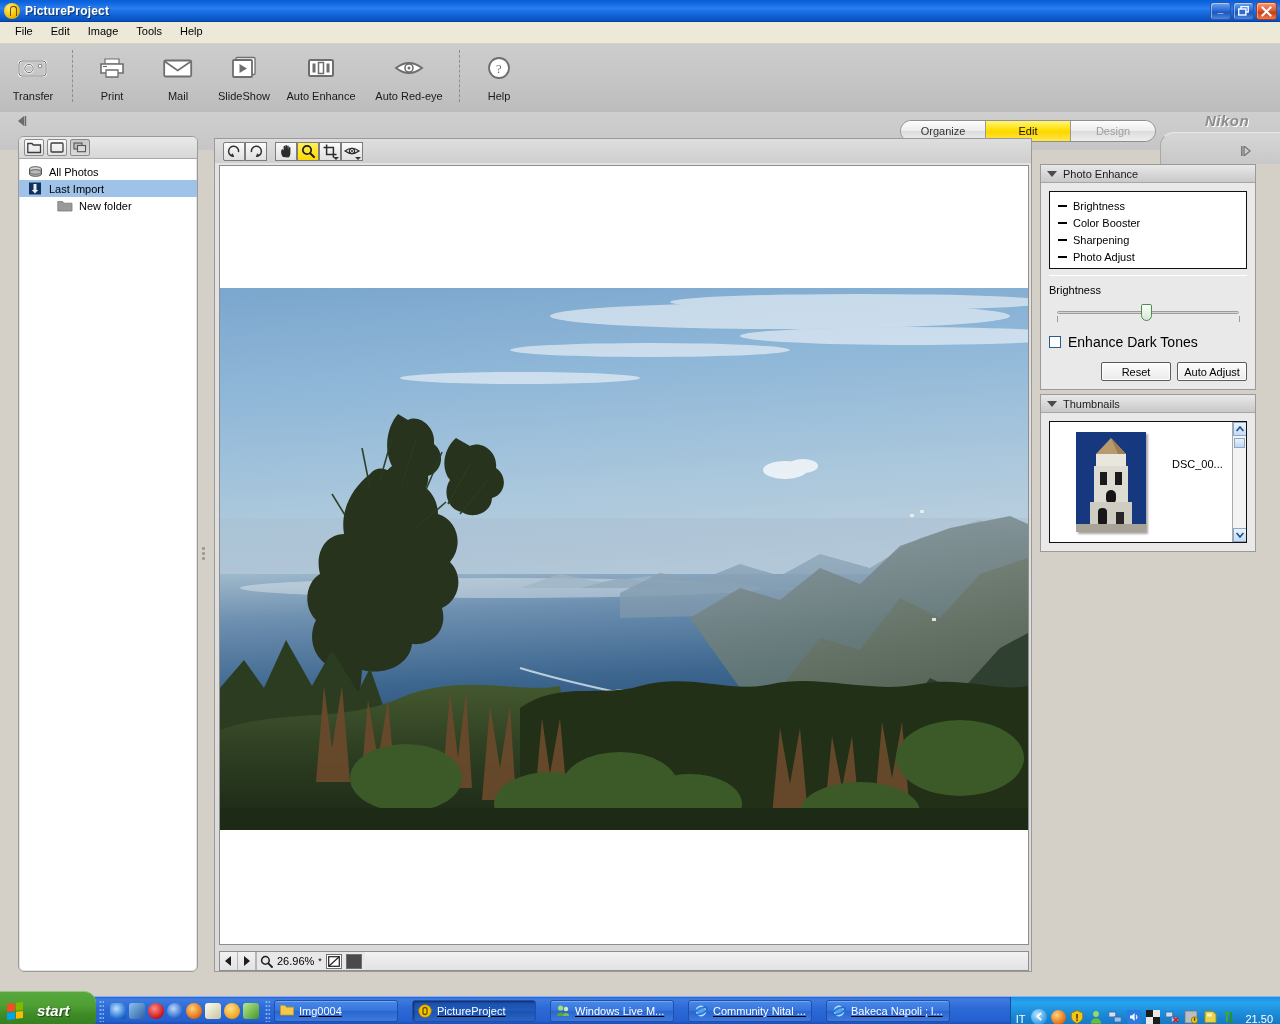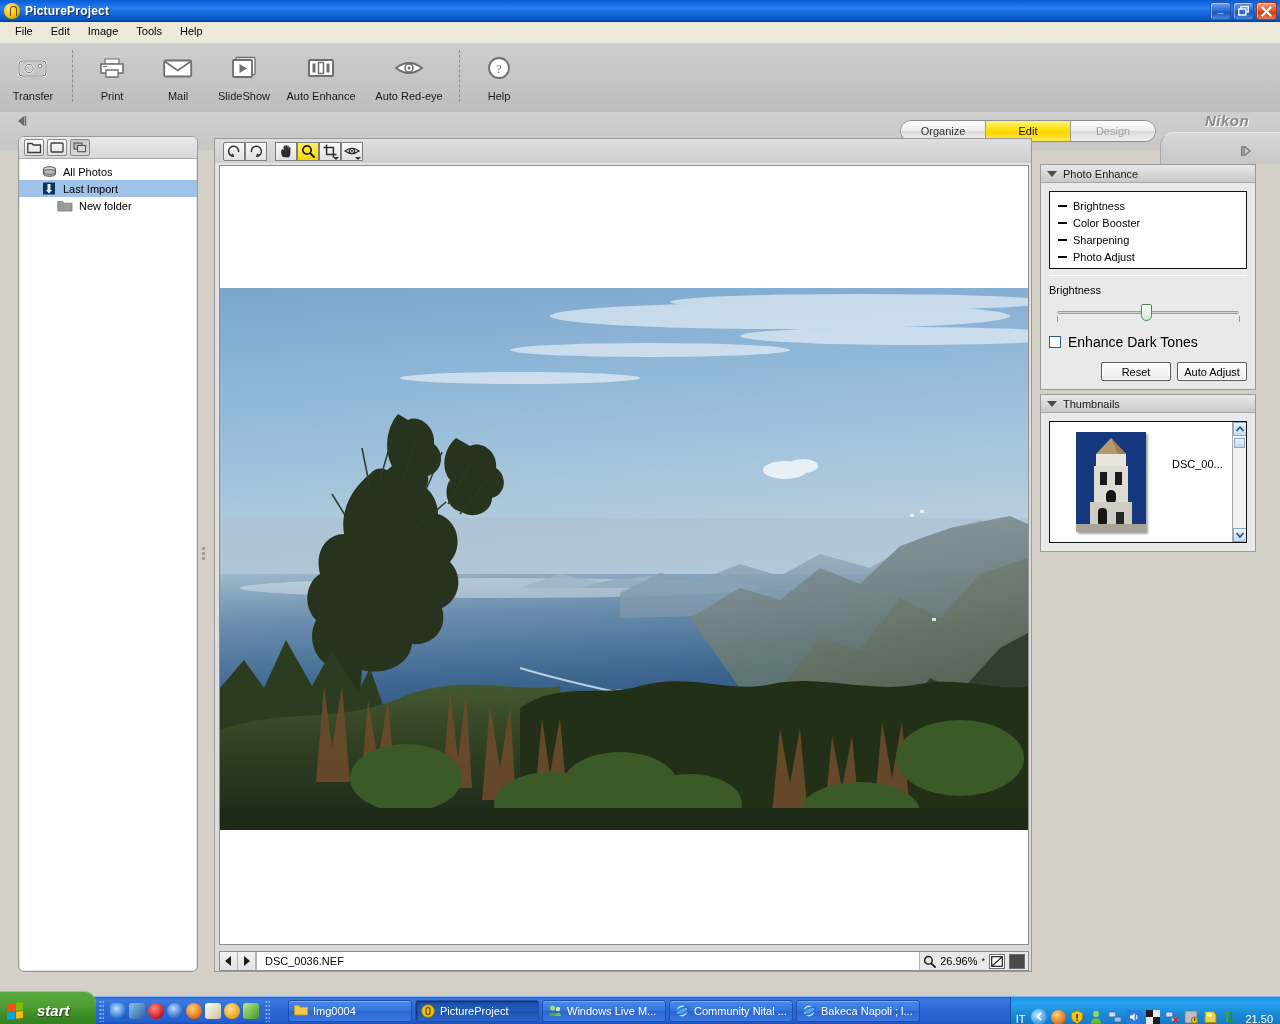--- a/index.html
+++ b/index.html
@@ -120,21 +120,21 @@
     display:flex; align-items:center; padding-left:5px; gap:3px;
   }
   .sbbtn{
     width:20px;height:17px; border:1px solid #8a8a8a; border-radius:2px;
     background:linear-gradient(to bottom,#fcfcfc,#e2e2e2);
     display:flex;align-items:center;justify-content:center;
   }
   .sbbtn.pressed{ background:linear-gradient(to bottom,#c8c8c8,#dadada); }
   #tree{ padding-top:4px; }
   .tnode{
-    height:17px; display:flex; align-items:center; padding-left:22px; font-size:11px; color:#000;
+    height:17px; display:flex; align-items:center; padding-left:8px; font-size:11px; color:#000;
   }
   .tnode .tico{ width:16px;height:14px; margin-right:6px; display:flex;align-items:center;justify-content:center; }
   .tnode.selected{ background:#9fc2e8; }
   .tnode.indent{ padding-left:38px; }
 
   #sidebar-grip{
     position:absolute; left:202px; top:545px; width:6px; height:14px;
   }
   #sidebar-grip i{ display:block; width:3px;height:3px;background:#9a9a9a;margin:2px 0;border-radius:1px;}
 
@@ -249,21 +249,21 @@
   #startbtn .slogo{ width:16px;height:16px; display:grid; grid-template-columns:1fr 1fr; grid-gap:1px;
     transform:skewY(-8deg); }
   #startbtn .slogo i{ display:block; }
   #startbtn .stext{ color:#fff; font-weight:bold; font-style:italic; font-size:15px;
     text-shadow:1px 1px 1px rgba(0,0,0,.5); }
   .tbsep{ width:5px; height:22px; margin:0 3px;
     background-image: radial-gradient(circle, #7fb0f0 1px, transparent 1.2px);
     background-size:3px 4px; }
   #quicklaunch{ display:flex; align-items:center; gap:3px; padding:0 3px; }
   .qlic{ width:16px;height:16px; border-radius:3px; }
-  #tasks{ display:flex; align-items:center; gap:3px; margin-left:15px; }
+  #tasks{ display:flex; align-items:center; gap:14px; margin-left:1px;text-decoration:underline; }
   .taskbtn{
     width:124px; height:22px; border-radius:3px;
     background:linear-gradient(to bottom,#4a8ae8,#3574dd 48%,#2b66cf 52%,#3d7ae0);
     border:1px solid #1f4fa8; display:flex; align-items:center; gap:5px;
     padding-left:5px; color:#fff; font-size:11px; overflow:hidden; white-space:nowrap;
     box-shadow: inset 0 1px 0 rgba(255,255,255,.25);
   }
   .taskbtn.active{
     background:linear-gradient(to bottom,#1c4ea8,#205bbd 48%,#1b52b0 52%,#2a66c8);
     box-shadow: inset 1px 1px 2px rgba(0,0,0,.45);
@@ -659,21 +659,20 @@
     <div class="navb">
       <svg width="9" height="10" viewBox="0 0 9 10">
         <path d="M7 0 L1 5 L7 10 z" fill="#1e1e1e"></path>
       </svg>
     </div>
     <div class="navb">
       <svg width="9" height="10" viewBox="0 0 9 10">
         <path d="M2 0 L8 5 L2 10 z" fill="#1e1e1e"></path>
       </svg>
     </div>
-    <div id="fname">DSC_0036.NEF</div>
     <div id="zoomgrp">
       <span>
         <svg width="13" height="13" viewBox="0 0 13 13">
           <circle cx="5.4" cy="5.4" r="3.8" fill="none" stroke="#1e1e1e" stroke-width="1.5"></circle>
           <path d="M8.3 8.3 L12 12" stroke="#1e1e1e" stroke-width="1.8" stroke-linecap="round"></path>
         </svg>
       </span>
       <span id="zoomval">26.96%</span>
       <span style="font-size:9px;vertical-align:top;line-height:7px;">*</span>
       <span class="zbtn">

